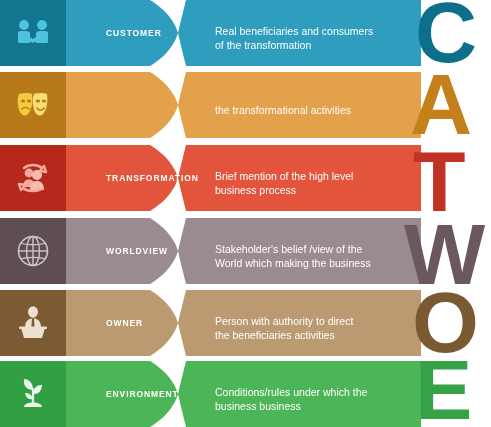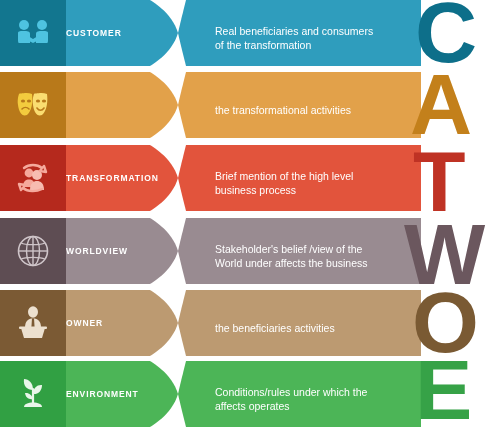--- a/index.html
+++ b/index.html
@@ -47,20 +47,21 @@
     display: flex;
     align-items: center;
     justify-content: flex-start;
     color: #ffffff;
     font-size: 8.5px;
     font-weight: 700;
     letter-spacing: 0.9px;
     line-height: 1;
     white-space: nowrap;
     pointer-events: none;
+    padding-left: 40px;
   }
   .desc-text {
     position: absolute;
     top: 0;
     height: 76px;
     left: 215px;
     width: 200px;
     display: flex;
     flex-direction: column;
     justify-content: center;
@@ -173,21 +174,21 @@
         <ellipse cx="17" cy="17" rx="6.5" ry="14.5" stroke="#cfc5c9" stroke-width="1.4" fill="none"></ellipse>
         <line x1="17" y1="2.5" x2="17" y2="31.5" stroke="#cfc5c9" stroke-width="1.4"></line>
         <line x1="2.5" y1="17" x2="31.5" y2="17" stroke="#cfc5c9" stroke-width="1.4"></line>
         <path d="M5.2,9 C9,11.2 25,11.2 28.8,9" stroke="#cfc5c9" stroke-width="1.4" fill="none"></path>
         <path d="M5.2,25 C9,22.8 25,22.8 28.8,25" stroke="#cfc5c9" stroke-width="1.4" fill="none"></path>
       </svg>
     </div>
     <div class="key-label">WORLDVIEW</div>
     <div class="desc-text">
       <span>Stakeholder's belief /view of the</span>
-      <span>World under affects the business</span>
+      <span>World which making the business</span>
     </div>
   </div>
 
   <div class="catwoe-row" style="top:290px;">
     <svg class="row-svg" width="491" height="66" viewBox="0 0 491 66">
       <path d="M0,0 H150 C150,0 172,12 178,33 C172,54 150,66 150,66 H0 Z" fill="#bc9a71"></path>
       <path d="M0,0 H66 V66 H0 Z" fill="#7b5a34"></path>
       <path d="M421,0 H186 C186,0 180,24 178,33 C180,42 186,66 186,66 H421 Z" fill="#bc9a71"></path>
       <text class="big-letter" x="412" y="62" fill="#7a5a33">O</text>
     </svg>
@@ -195,20 +196,21 @@
       <svg width="36" height="34" viewBox="0 0 36 34">
         <ellipse cx="18" cy="6" rx="5" ry="5.8" fill="#ece0cf"></ellipse>
         <path d="M10,22 C10,15 13,12.5 18,12.5 C23,12.5 26,15 26,22 Z" fill="#ece0cf"></path>
         <path d="M17,12.5 L19,12.5 L19.6,21 L16.4,21 Z" fill="#7b5a34"></path>
         <path d="M6,22 H30 L27,32 H9 Z" fill="#ece0cf"></path>
         <rect x="4" y="20.5" width="28" height="2.6" rx="1" fill="#ece0cf"></rect>
       </svg>
     </div>
     <div class="key-label">OWNER</div>
     <div class="desc-text">
+      <span>Person with authority to direct</span>
       <span>the beneficiaries activities</span>
     </div>
   </div>
 
   <div class="catwoe-row" style="top:361px;">
     <svg class="row-svg" width="491" height="66" viewBox="0 0 491 66">
       <path d="M0,0 H150 C150,0 172,12 178,33 C172,54 150,66 150,66 H0 Z" fill="#4cb557"></path>
       <path d="M0,0 H66 V66 H0 Z" fill="#31a043"></path>
       <path d="M421,0 H186 C186,0 180,24 178,33 C180,42 186,66 186,66 H421 Z" fill="#4cb557"></path>
       <text class="big-letter" x="415" y="58" fill="#36a247">E</text>
@@ -218,17 +220,17 @@
         <path d="M17,28 L17,12" stroke="#e9f6ea" stroke-width="2.2" stroke-linecap="round"></path>
         <path d="M17,13 C17,6 13,2 8,2 C7,9 11,13 17,13 Z" fill="#e9f6ea"></path>
         <path d="M17,17 C17,11 21,7.5 26,8 C26,14 22,17.5 17,17 Z" fill="#e9f6ea"></path>
         <path d="M17,22 C16,18 13,15.5 9,16 C9.5,20.5 13,23 17,22 Z" fill="#e9f6ea"></path>
         <path d="M8,30 C8,27 12,25.5 17,25.5 C22,25.5 26,27 26,30 Z" fill="#e9f6ea"></path>
       </svg>
     </div>
     <div class="key-label">ENVIRONMENT</div>
     <div class="desc-text">
       <span>Conditions/rules under which the</span>
-      <span>affects operates</span>
+      <span>business business</span>
     </div>
   </div>
 
 </div>
 
 </body></html>

